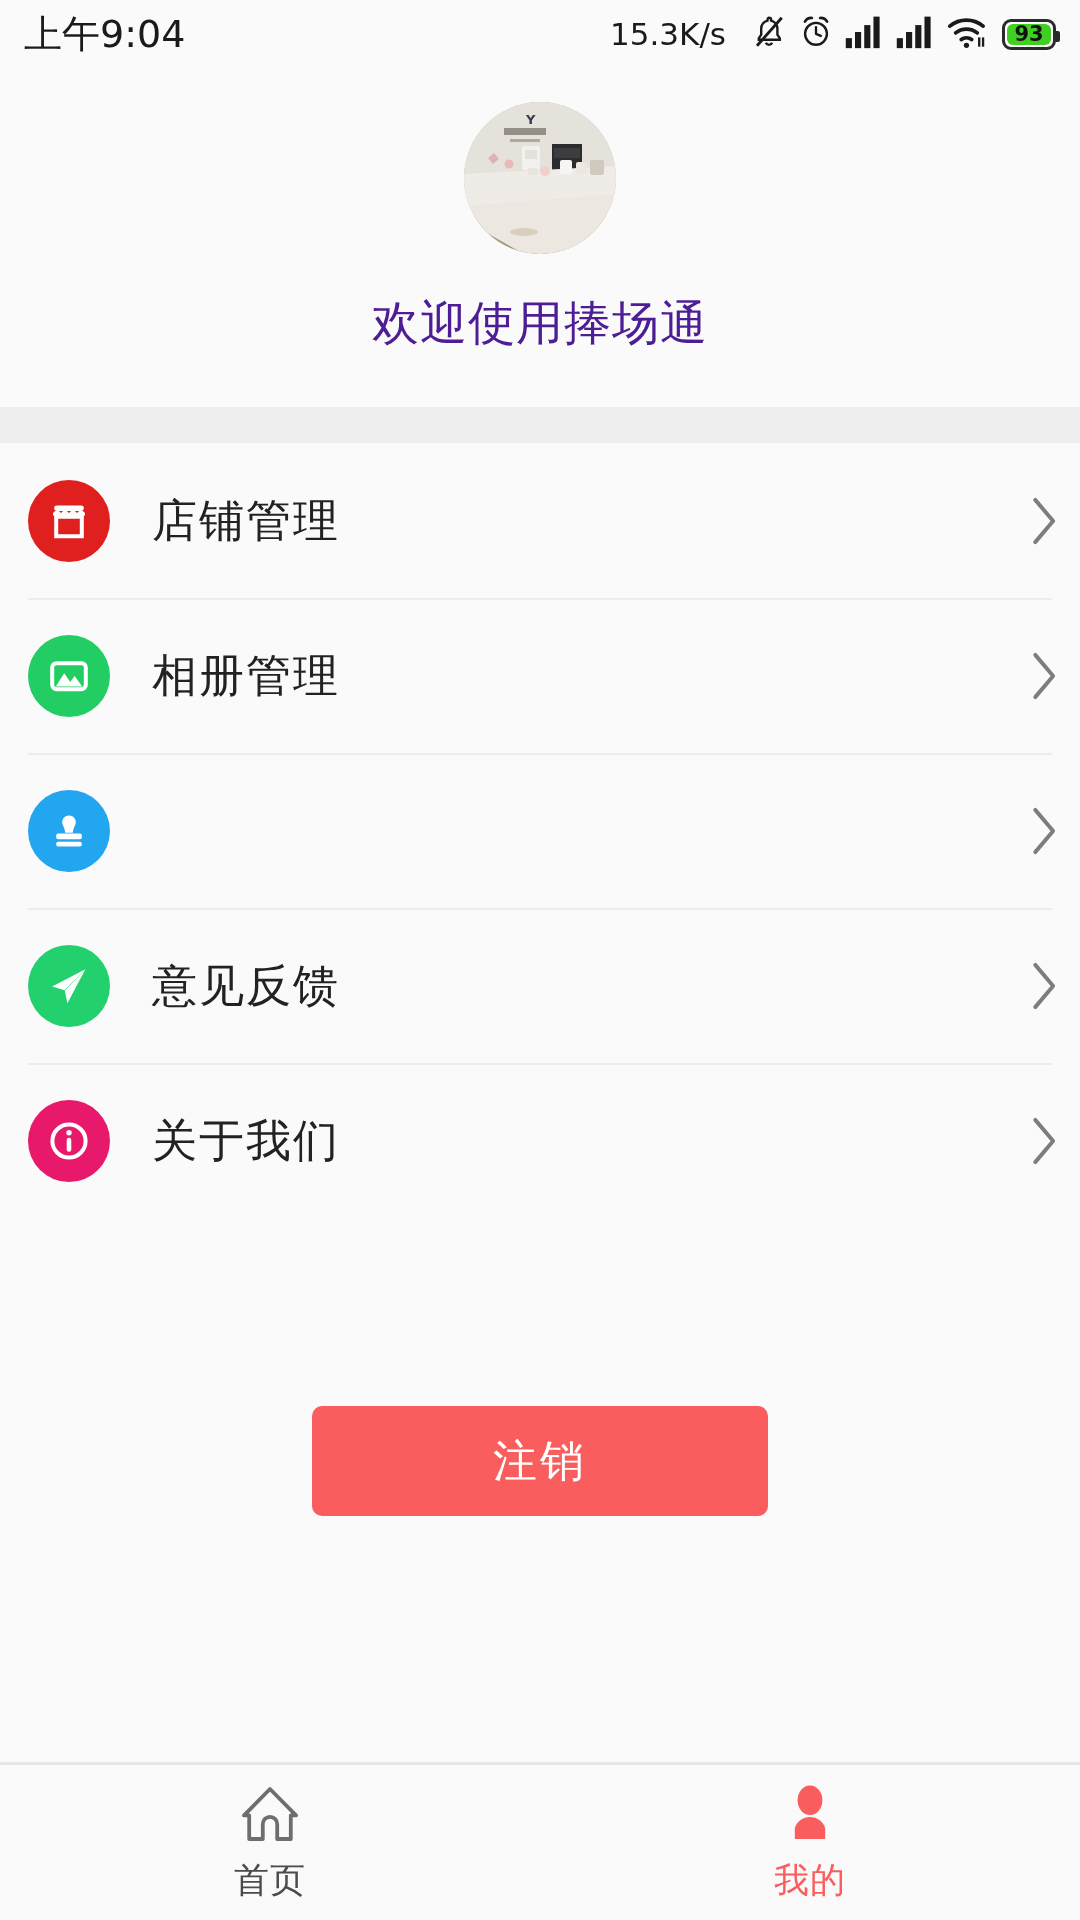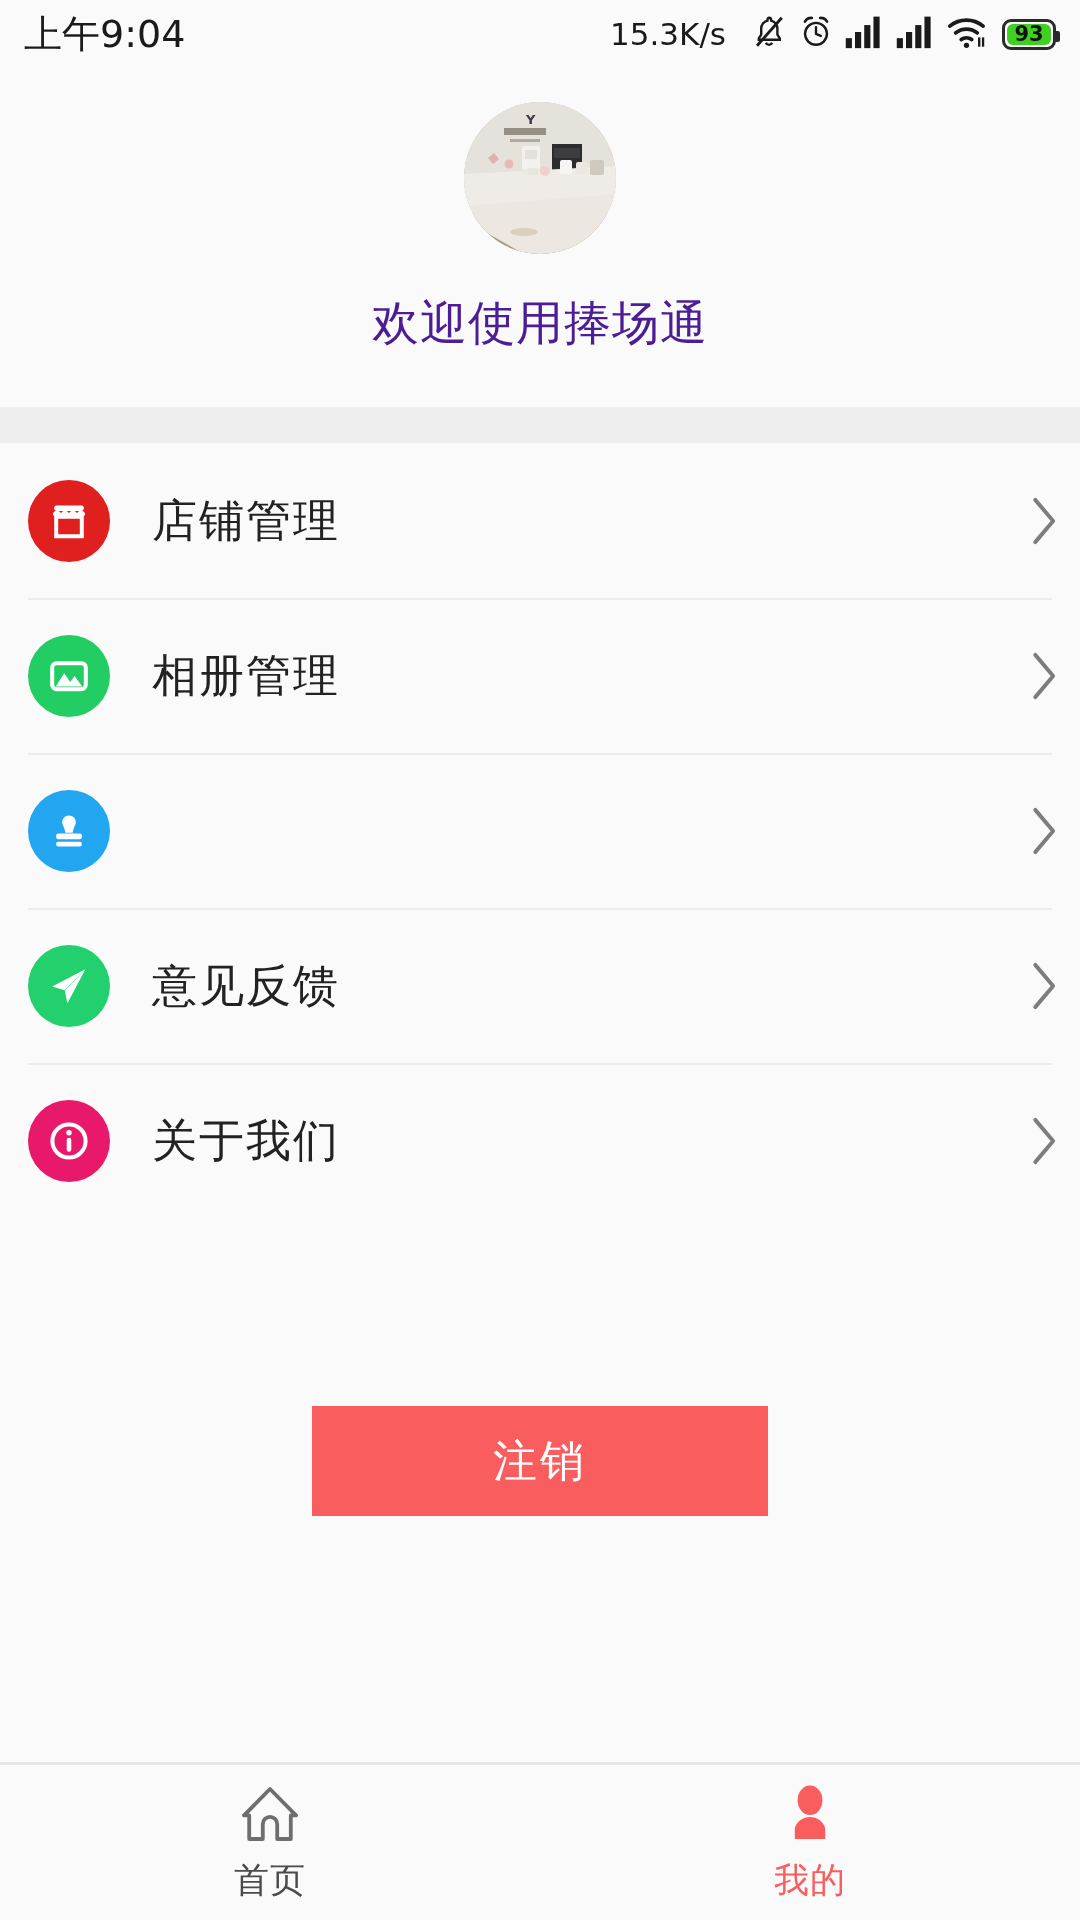--- a/index.html
+++ b/index.html
@@ -175,21 +175,21 @@
     background: #fafafa;
     display: flex;
     flex-direction: column;
     align-items: center;
   }
   .logout-btn {
     margin-top: 188px;
     width: 456px;
     height: 110px;
     border: none;
-    border-radius: 0;
+    border-radius: 10px;
     background: #fa5d5d;
     color: #ffffff;
     font-size: 44px;
     letter-spacing: 3px;
     font-family: "DejaVu Sans", "Liberation Sans", sans-serif;
     cursor: pointer;
     display: flex;
     align-items: center;
     justify-content: center;
     padding: 0;

